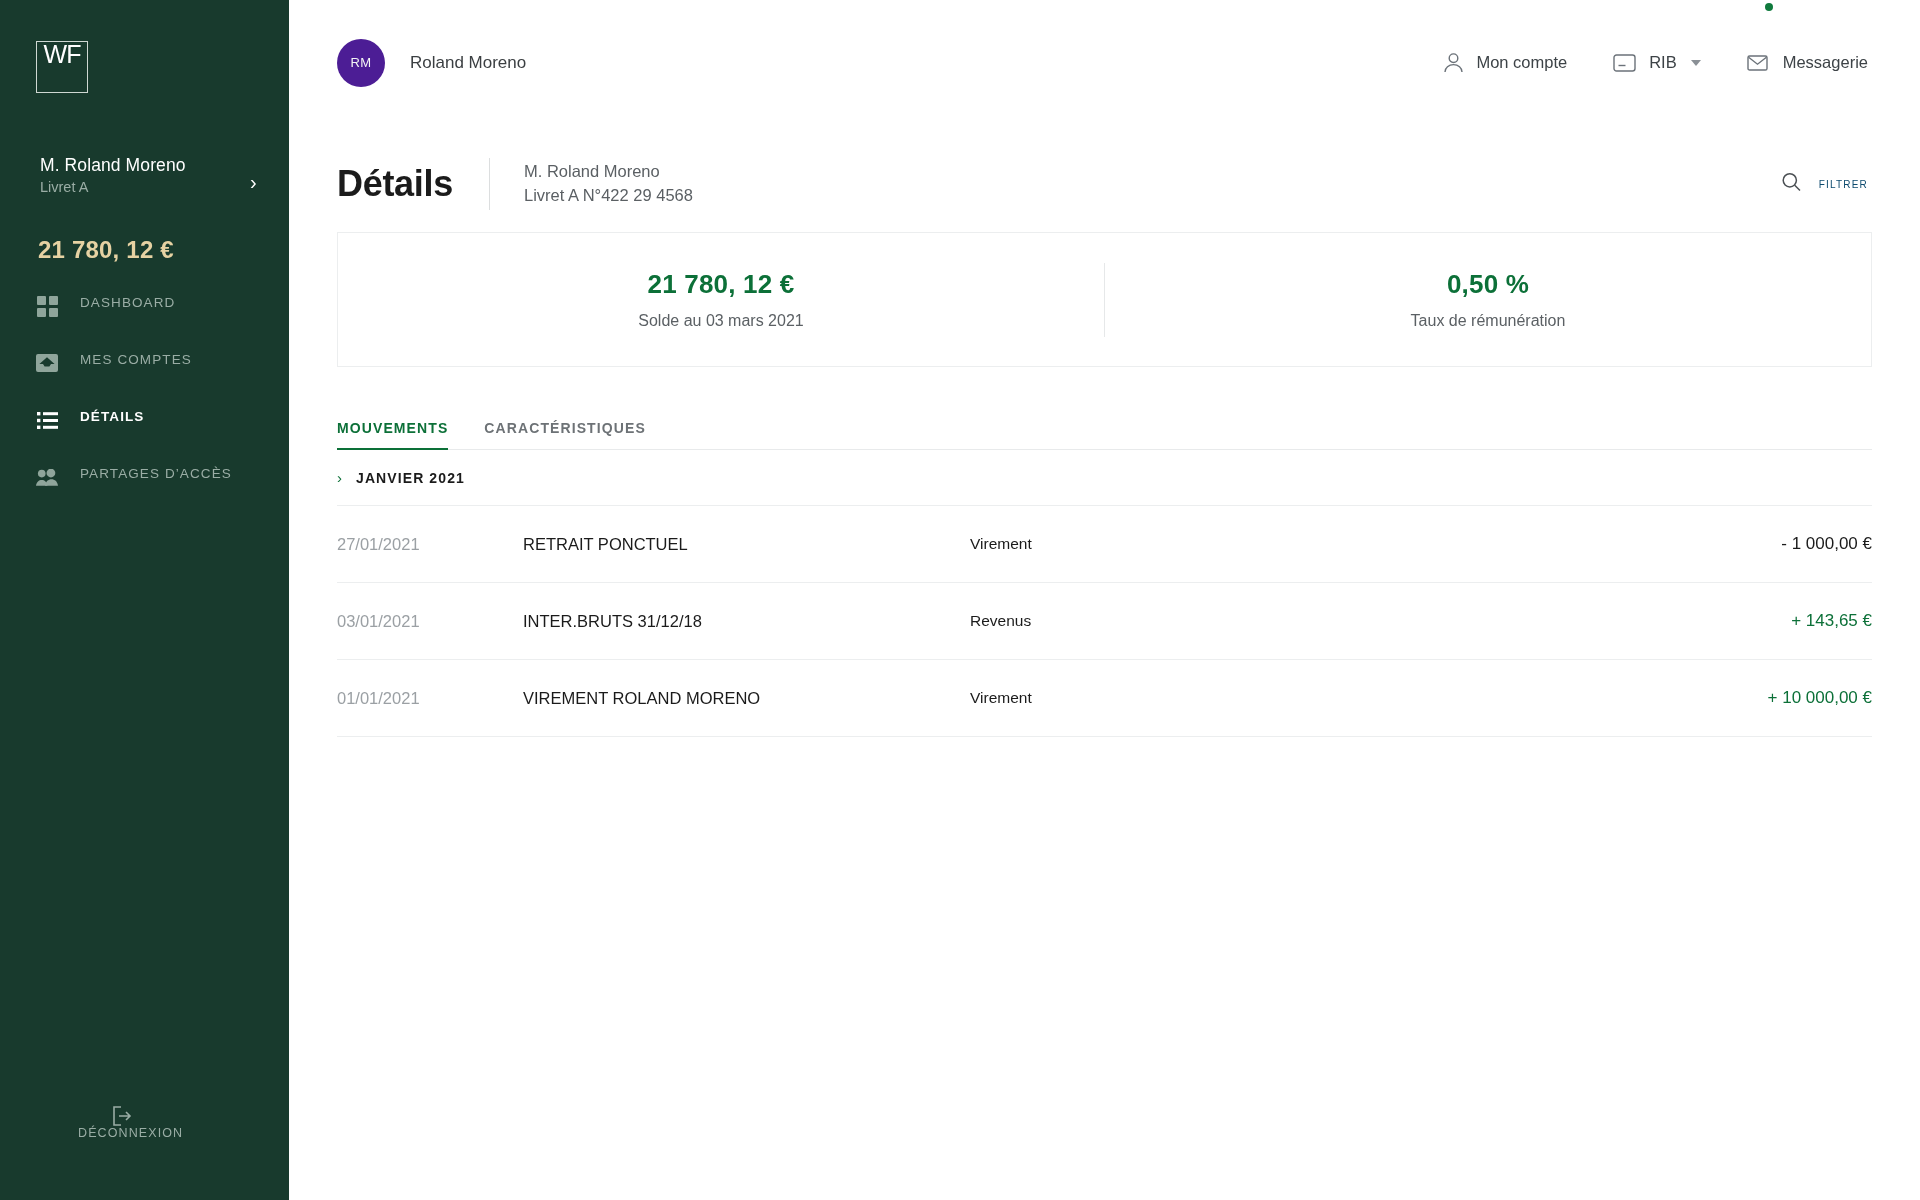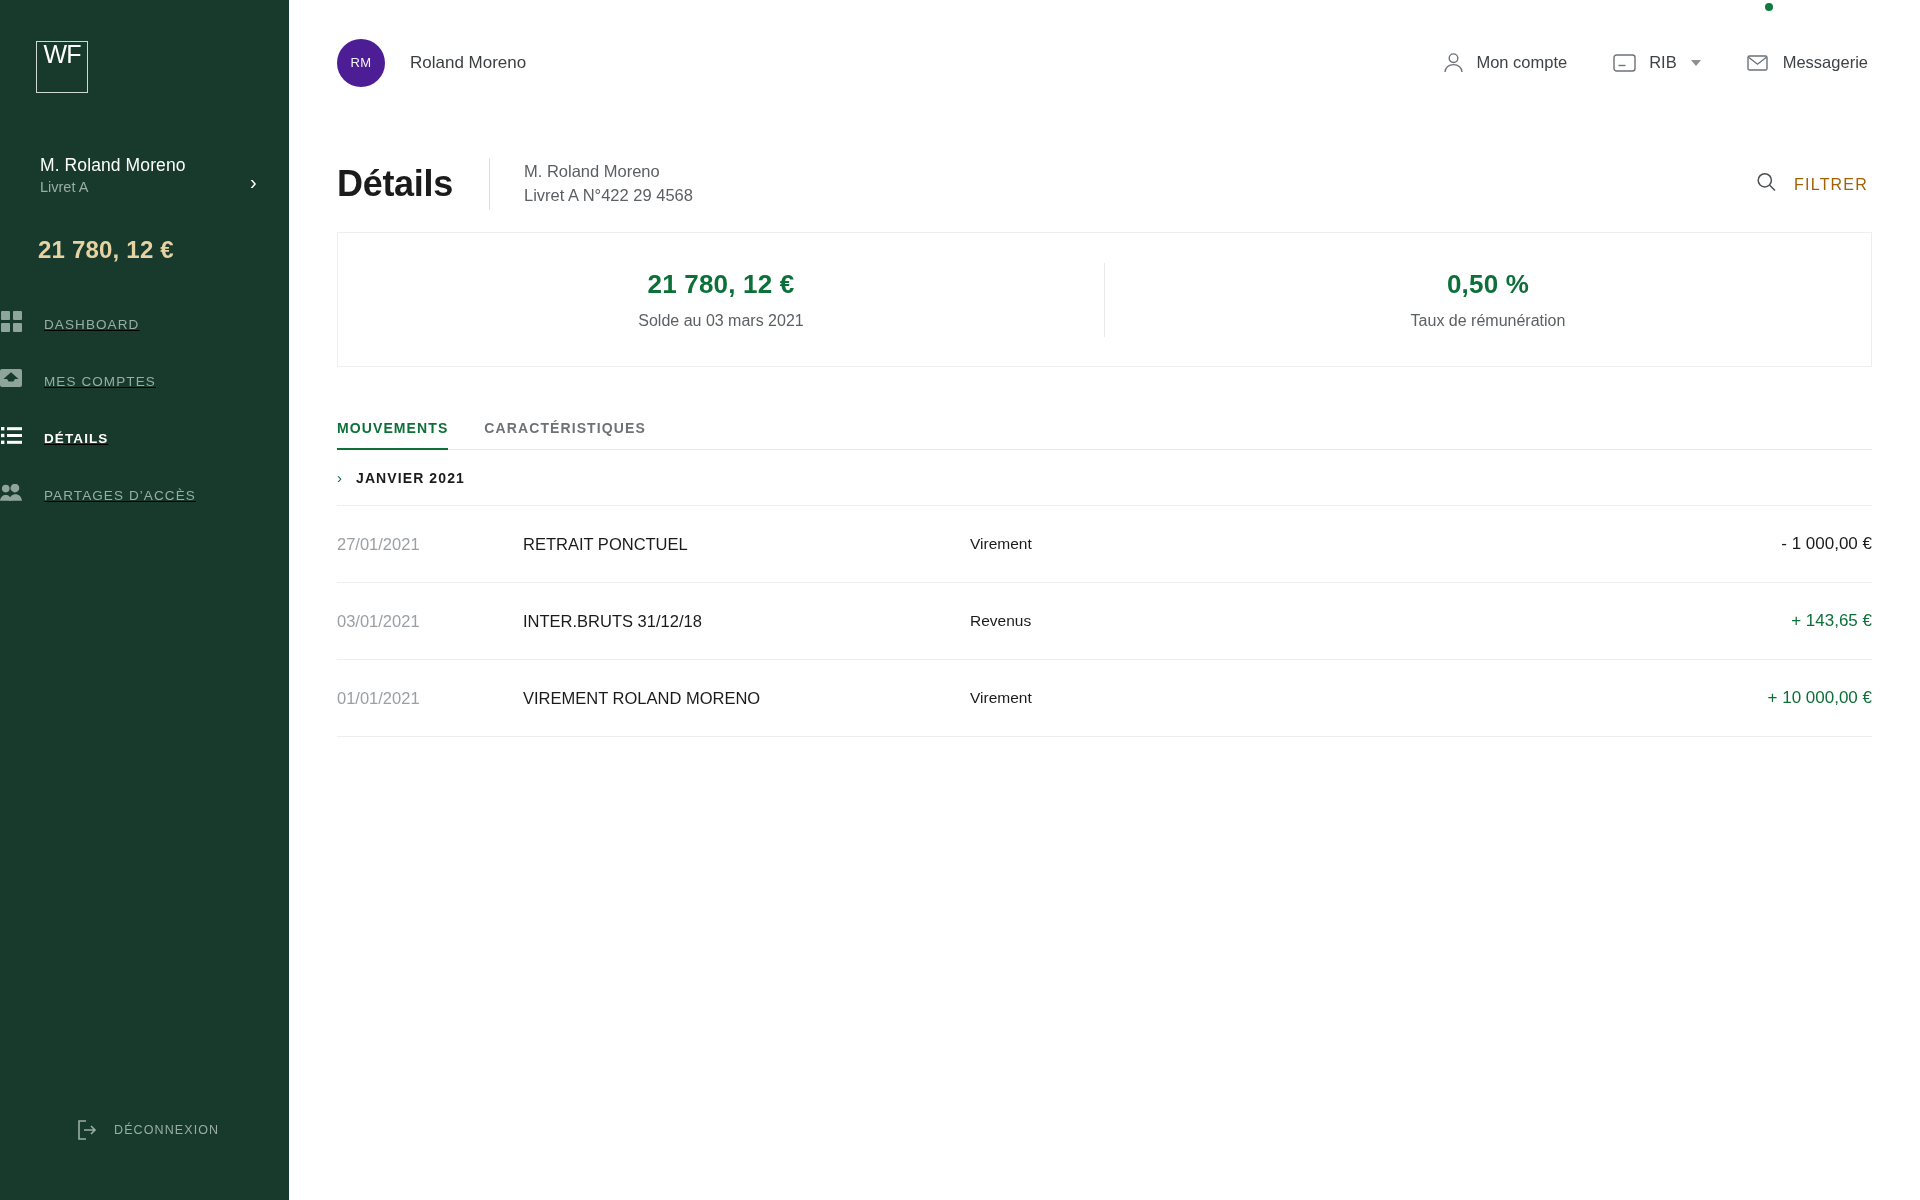--- a/index.html
+++ b/index.html
@@ -42,40 +42,40 @@
     position:absolute; left:250px; top:172px;
     color:#ffffff; font-size:20px; font-weight:300; line-height:1;
     user-select:none;
   }
   .acct-balance {
     position:absolute; left:38px; top:236px;
     color:#e6d2a3; font-size:24px; font-weight:700; letter-spacing:.2px;
   }
   .nav { position:absolute; left:0; top:295px; width:100%; }
   .nav-item {
-    display:flex; align-items:flex-end;
+    display:flex; align-items:flex-start;
     height:37px; margin-bottom:20px;
-    cursor:pointer;text-decoration:underline;
+    padding-left:36px; cursor:pointer;
   }
   .nav-icon {
     width:22px; height:22px; flex-shrink:0;
     display:flex; align-items:center; justify-content:center;
     margin-right:22px;
   }
   .nav-icon svg { display:block; }
   .nav-label {
     color:#9aada5; font-size:13.5px; letter-spacing:1.1px; font-weight:500;
   }
   .nav-item.active .nav-label { color:#ffffff; font-weight:700; }
   .nav-item.active .nav-icon svg { fill:#ffffff; }
   .nav-icon svg { fill:#8fa59b; }
 
   .logout {
     position:absolute; left:78px; bottom:60px;
-    display:flex; align-items:center; cursor:pointer;
+    display:flex; align-items:center; cursor:pointer;flex-direction:column;
   }
   .logout-icon { width:20px; height:20px; margin-right:16px; }
   .logout-label {
     color:#9aada5; font-size:12.5px; letter-spacing:1.1px; font-weight:500;
   }
 
   
   .main { flex:1; height:1200px; position:relative; background:#fff; }
 
   .topbar {
@@ -120,21 +120,21 @@
   .head-div {
     width:1px; height:52px; background:#dcdedf; margin:0 34px 0 36px;
   }
   .head-sub-1 { color:#5b6064; font-size:16.5px; line-height:1.45; }
   .head-sub-2 { color:#5b6064; font-size:16.5px; line-height:1.45; }
   .filter-btn {
     position:absolute; right:52px; top:50%; transform:translateY(-50%);
     display:flex; align-items:center; cursor:pointer;
   }
   .filter-label {
-    color:#a16207; font-size:16px; letter-spacing:1.2px;
+    color:#0c4a6e; font-size:10px; letter-spacing:1.2px;
     font-weight:500; margin-left:18px;
   }
 
   .summary-card {
     margin:12px 48px 0 48px;
     height:135px; border:1px solid #eceeef; background:#fff;
     display:flex; align-items:center;
   }
   .summary-cell {
     flex:1; display:flex; flex-direction:column; align-items:center;

